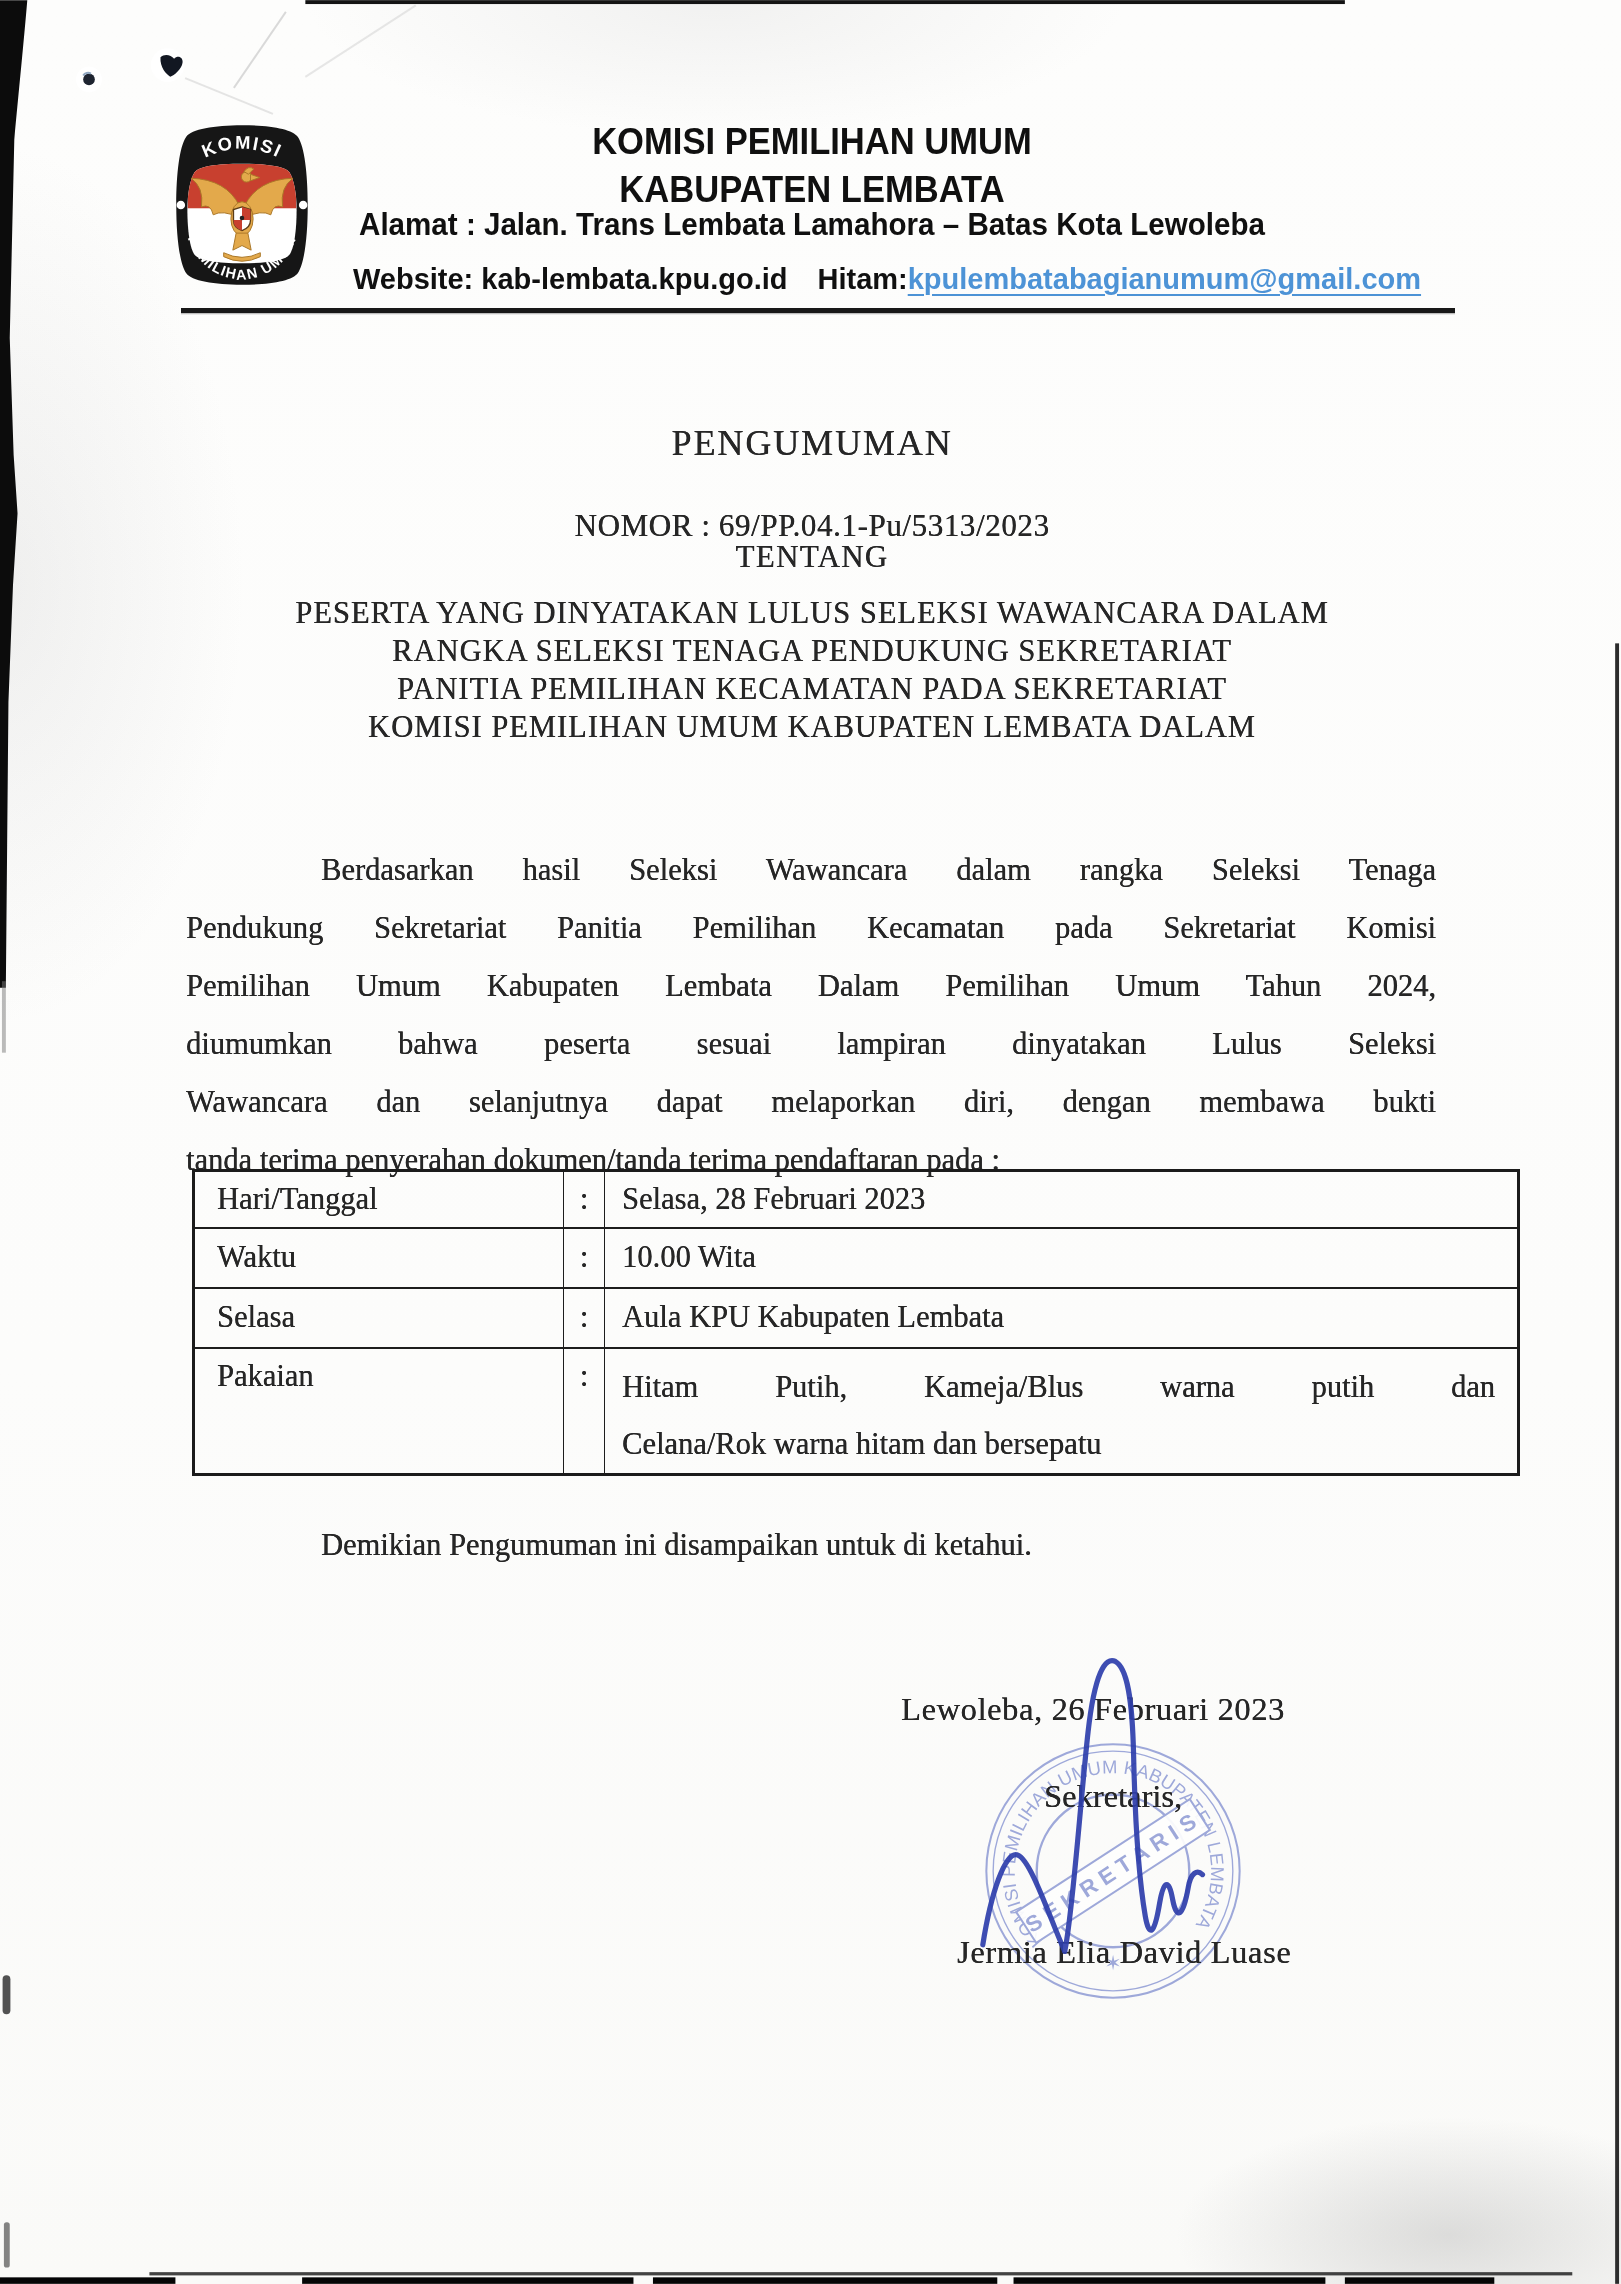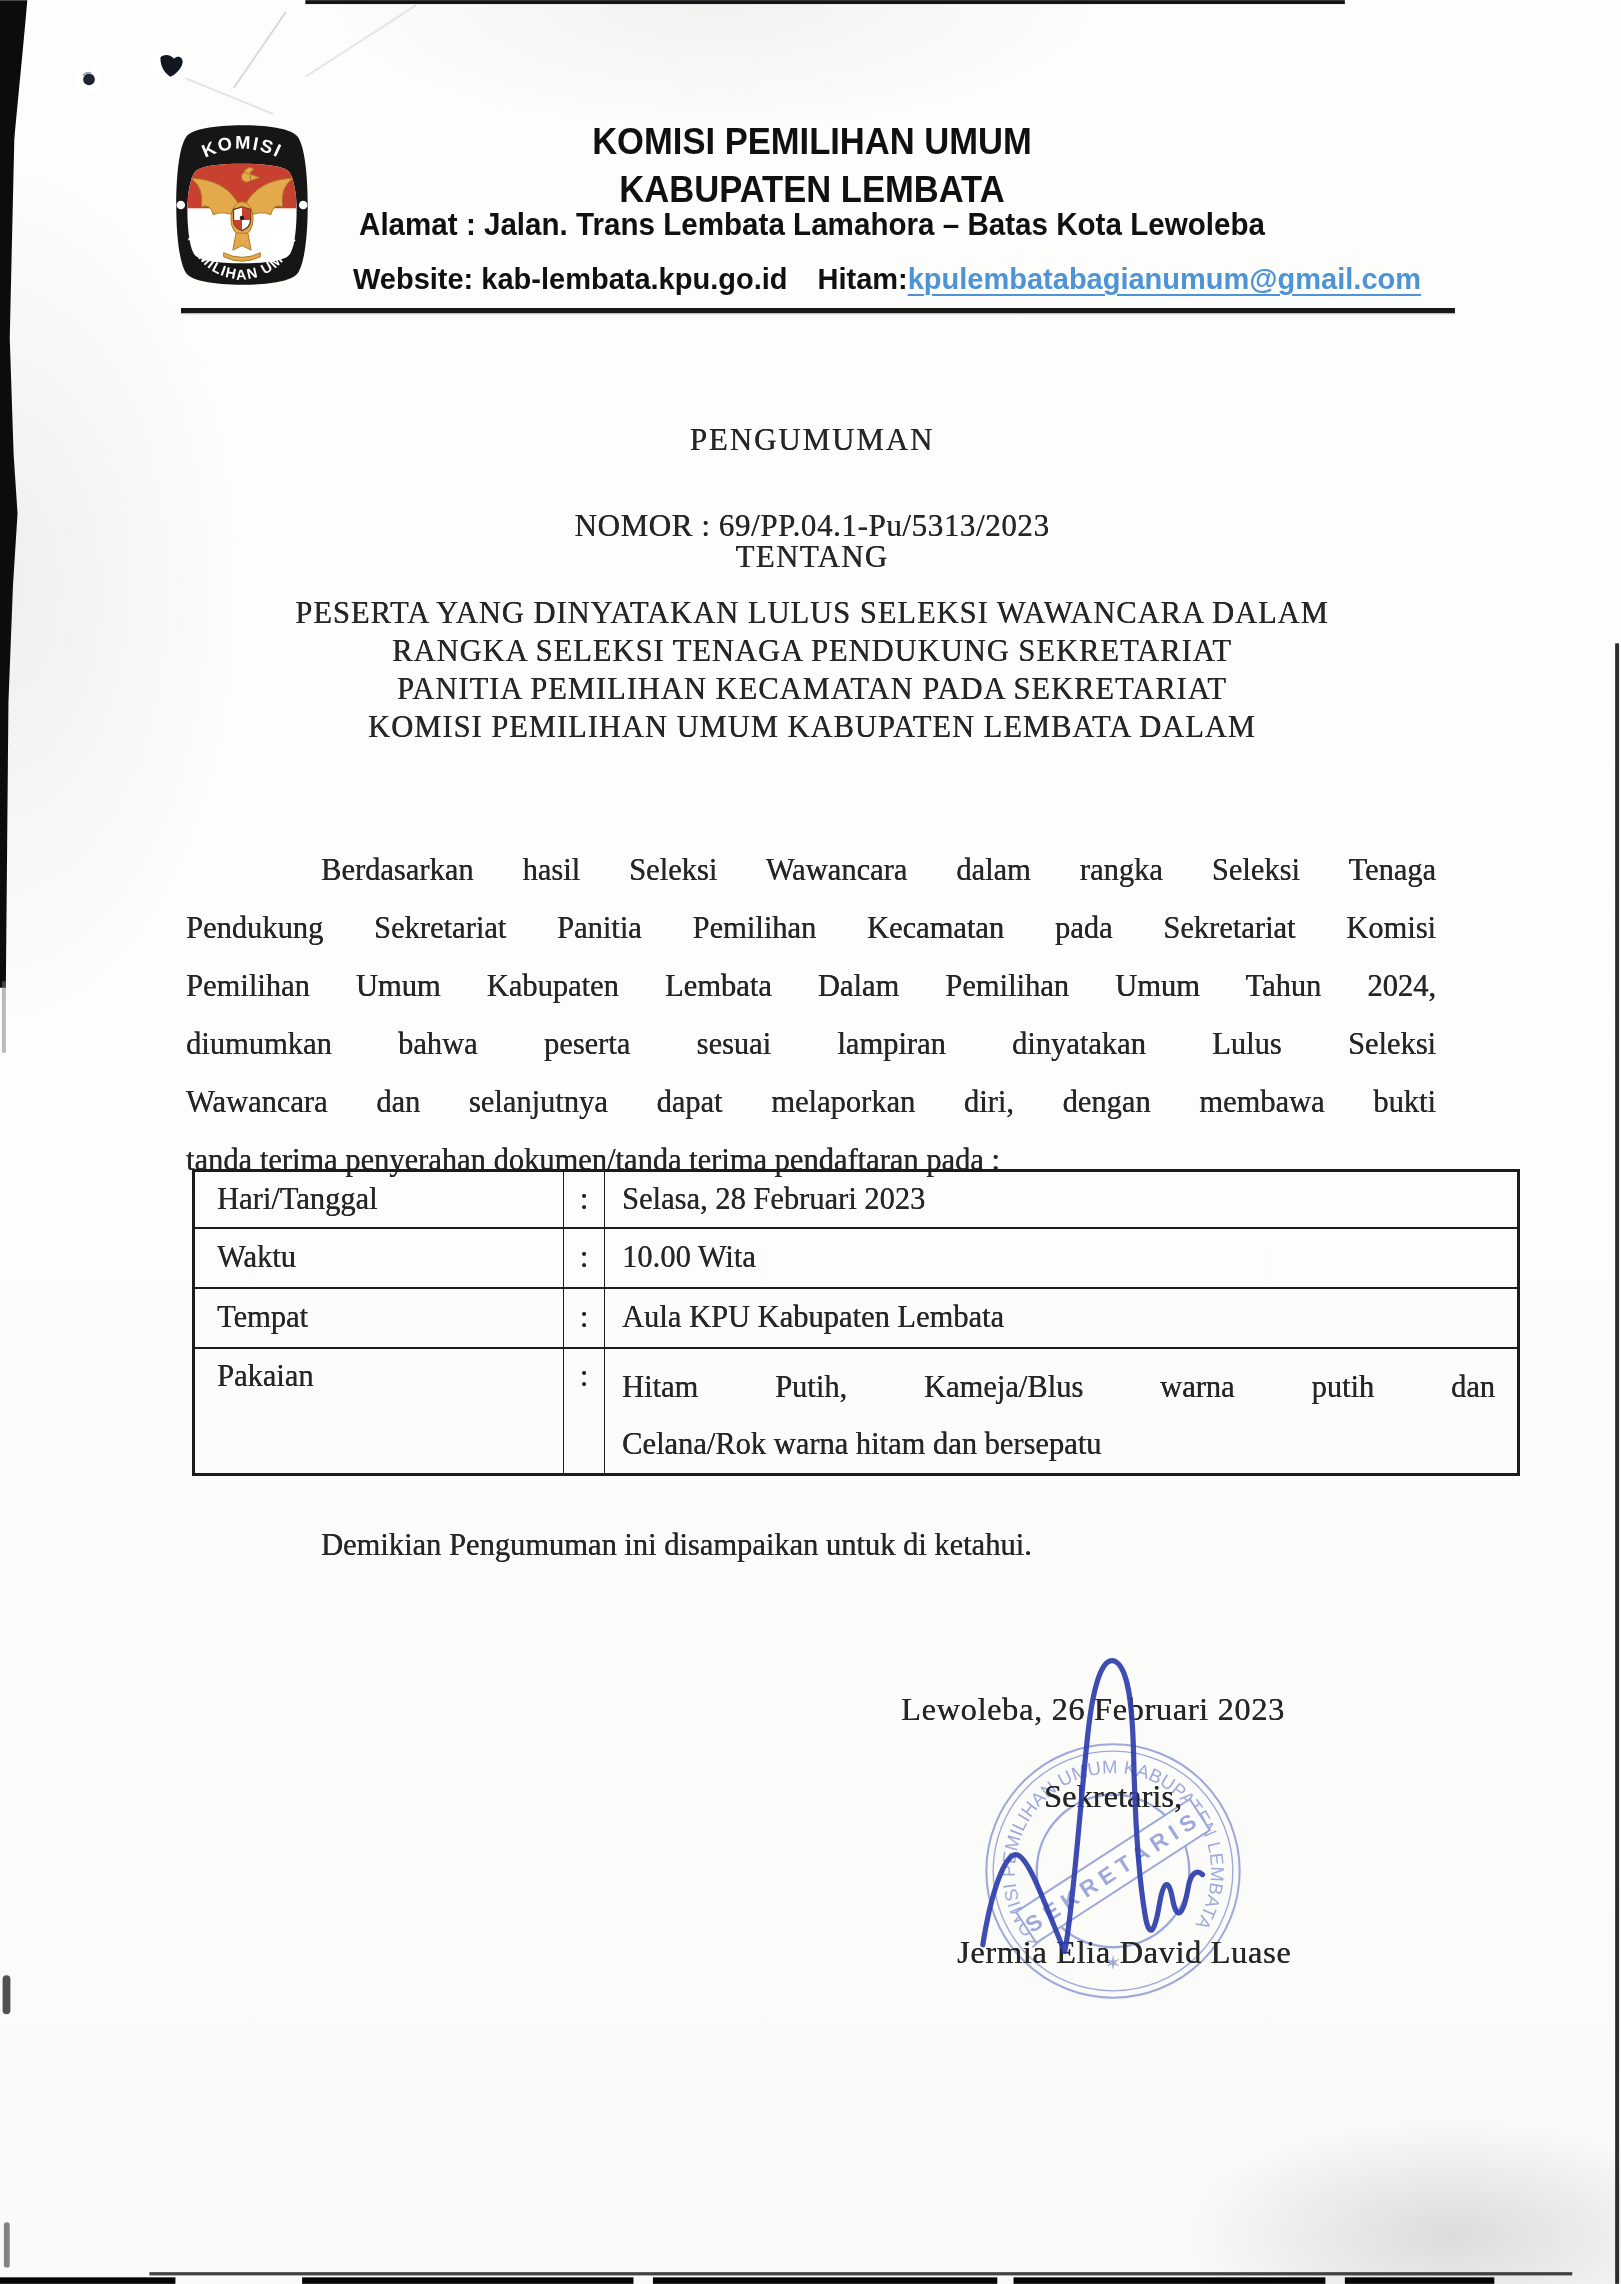--- a/index.html
+++ b/index.html
@@ -19,21 +19,21 @@
     font-family:"Liberation Sans","DejaVu Sans",sans-serif; font-weight:bold; color:#101010;}
   .org1{top:121px; font-size:36px; letter-spacing:0px; transform:scaleX(.96); transform-origin:center;}
   .org2{top:169px; font-size:36px; transform:scaleX(.96); transform-origin:center;}
   .addr{top:207px; font-size:30.5px; transform:scaleX(.97); transform-origin:center;}
   .webrow{top:263px; font-size:29px; padding-left:75px;}
   .webrow .gap{display:inline-block; width:30px;}
   .email-link{color:#4d93d6; text-decoration:underline; text-decoration-thickness:1.9px; text-underline-offset:4.5px; cursor:pointer;text-align:right;}
   .rule{top:308px; left:181px; width:1274px; height:4.5px; background:#181818; box-shadow:0 1.3px 0 rgba(0,0,0,.25);}
   
   .serif-c{left:149px; width:1326px; text-align:center; white-space:nowrap; text-shadow:0.3px 0 0 currentColor;}
-  .doc-type{top:422px; font-size:31px; letter-spacing:1.9px;text-align:center;}
+  .doc-type{top:422px; font-size:36px; letter-spacing:1.9px;text-align:center;}
   .doc-number{top:481px; font-size:31px; letter-spacing:0.6px;margin-top:27px;}
   .doc-about{top:539px; font-size:31px; letter-spacing:1.3px;}
   .subject{top:594px; left:149px; width:1326px; text-align:center; font-size:30.5px;
     line-height:38px; letter-spacing:1px; text-shadow:0.3px 0 0 currentColor; white-space:nowrap;}
   
   .para{top:841px; left:186px; width:1250px; font-size:30.5px; line-height:58px; text-shadow:0.3px 0 0 currentColor;}
   .jline{text-align:justify; text-align-last:justify;}
   .lline{text-align:left;}
   .ind{text-indent:135px;}
   .closing{top:1528px; left:186px; width:1250px; font-size:30.5px; text-indent:135px; text-shadow:0.3px 0 0 currentColor;}
@@ -136,21 +136,21 @@
       <td class="c-label">Hari/Tanggal</td>
       <td class="c-sep">:</td>
       <td class="c-val">Selasa, 28 Februari 2023</td>
     </tr>
     <tr class="r2">
       <td class="c-label">Waktu</td>
       <td class="c-sep">:</td>
       <td class="c-val">10.00 Wita</td>
     </tr>
     <tr class="r3">
-      <td class="c-label">Tempat</td>
+      <td class="c-label">Selasa</td>
       <td class="c-sep">:</td>
       <td class="c-val">Aula KPU Kabupaten Lembata</td>
     </tr>
     <tr class="r4">
       <td class="c-label">Pakaian</td>
       <td class="c-sep">:</td>
       <td class="c-val">
         <div class="val2line val-just">Hitam Putih, Kameja/Blus warna putih dan</div>
         <div class="val2line">Celana/Rok warna hitam dan bersepatu</div>
       </td>

